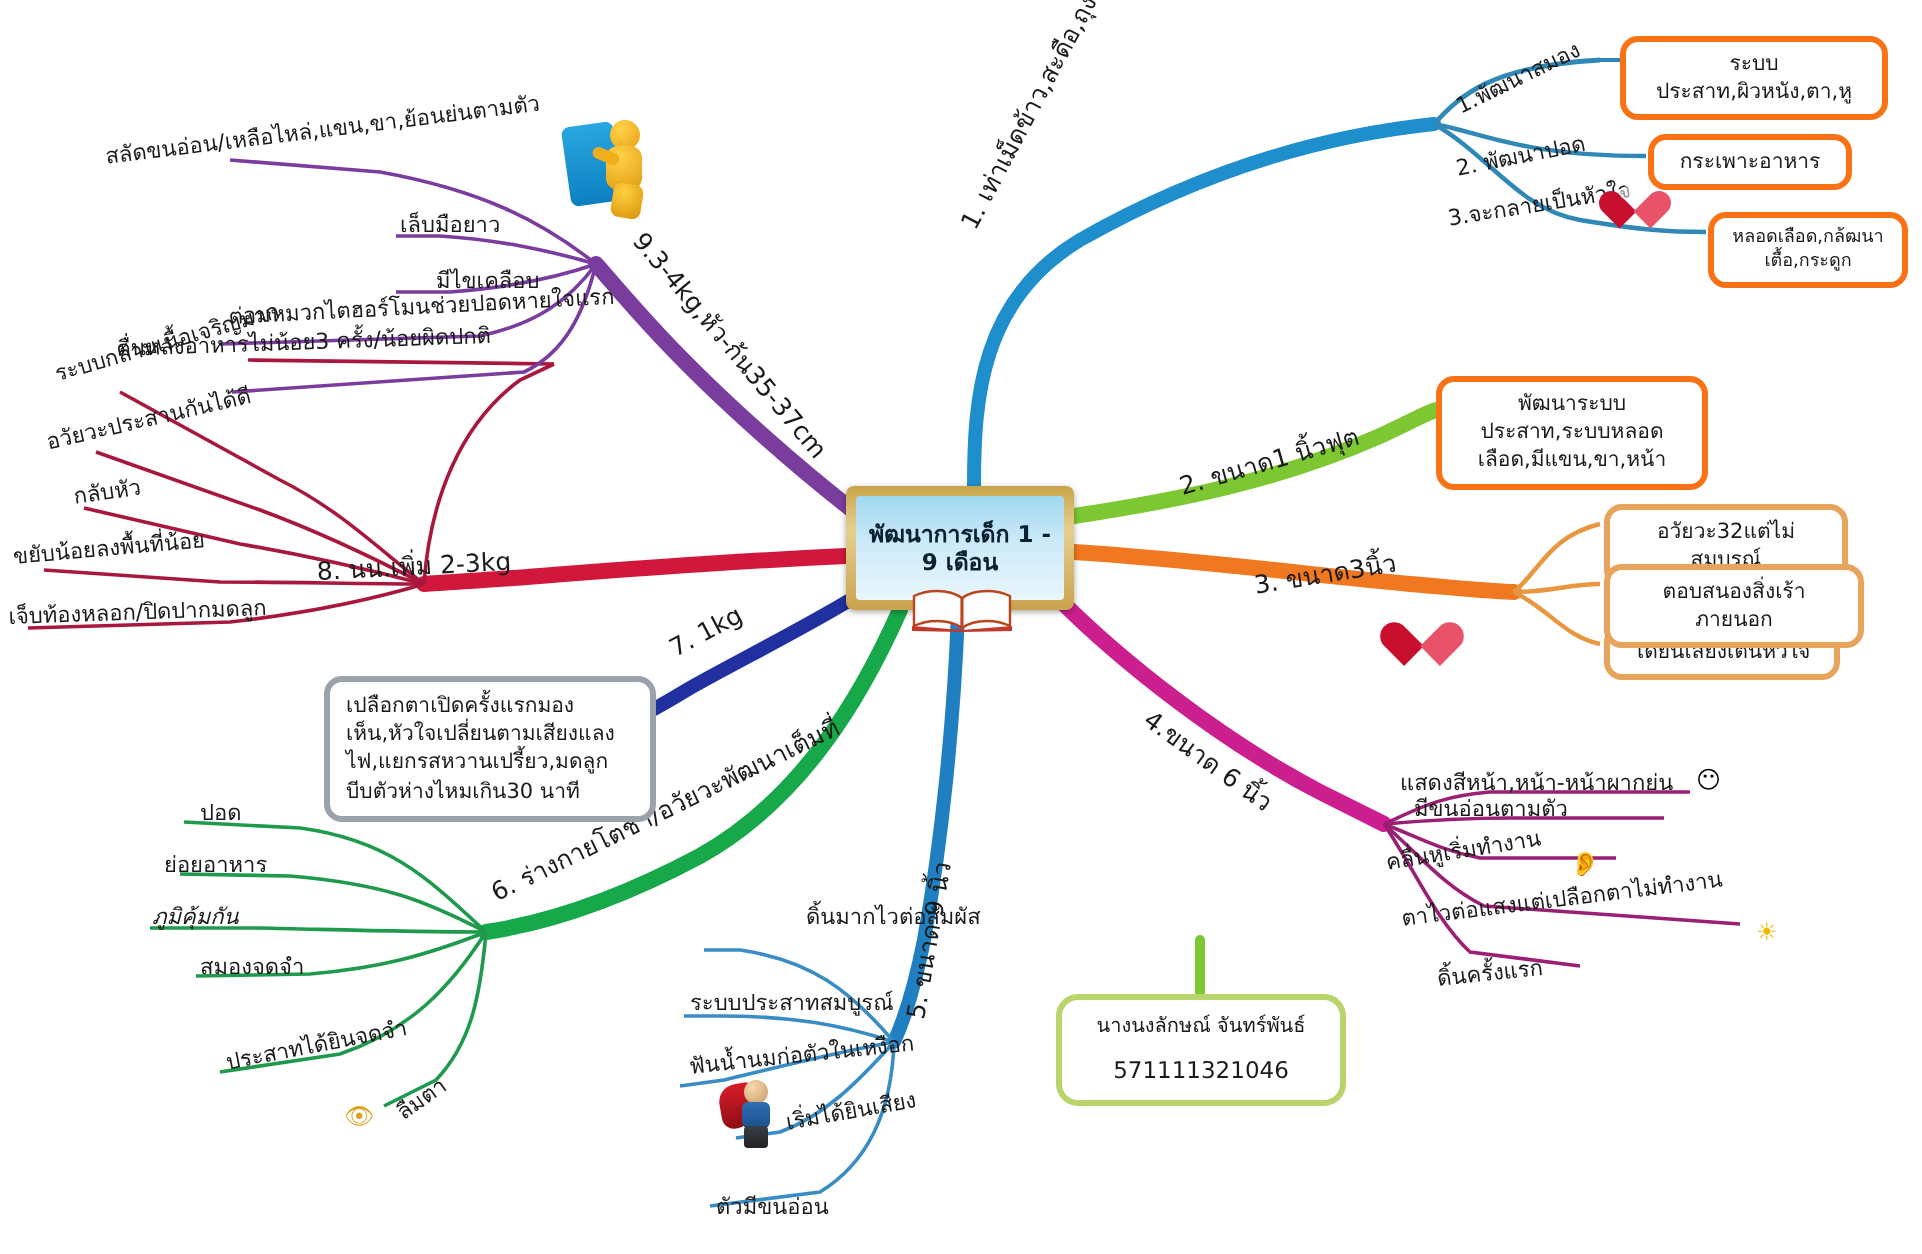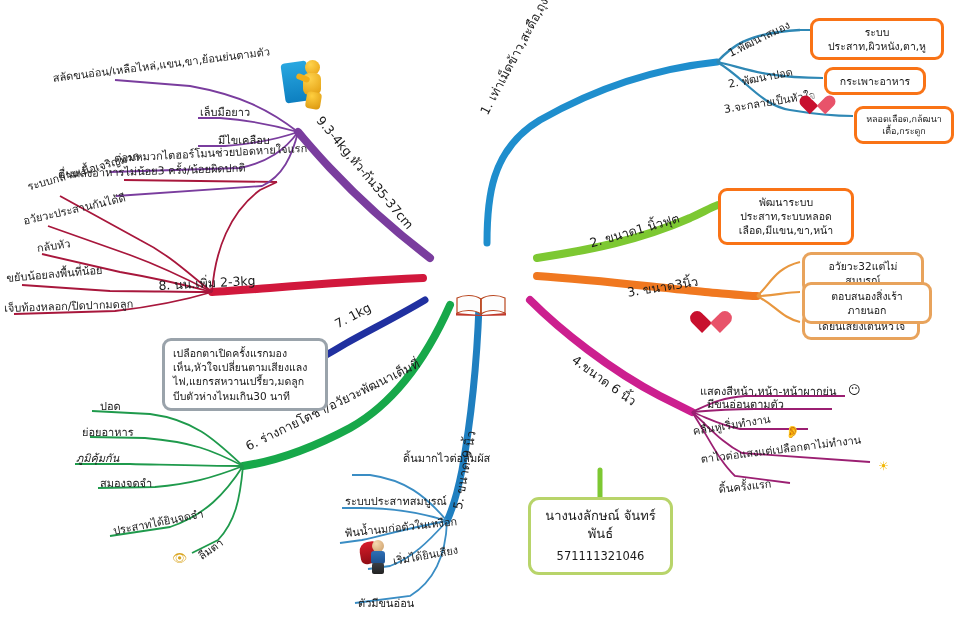--- a/index.html
+++ b/index.html
@@ -109,20 +109,23 @@
     <path d="M430,258 C400,235 360,200 330,168 C315,152 305,140 298,132" fill="none" stroke="#7a3d9e" stroke-width="8" stroke-linecap="round"></path>
     <path d="M298,132 C270,110 240,95 190,86 L115,80" fill="none" stroke="#7a3d9e" stroke-width="1.8"></path>
     <path d="M298,132 C270,124 248,120 220,118 L198,118" fill="none" stroke="#7a3d9e" stroke-width="1.8"></path>
     <path d="M298,132 C275,140 252,144 225,146 L198,146" fill="none" stroke="#7a3d9e" stroke-width="1.8"></path>
     <path d="M298,132 C285,150 268,162 240,168 L110,172" fill="none" stroke="#7a3d9e" stroke-width="1.8"></path>
     <path d="M298,132 C292,156 283,176 262,186 L116,196" fill="none" stroke="#7a3d9e" stroke-width="1.8"></path>
 
     <path d="M600,470 C600,486 600,492 600,498" fill="none" stroke="#7dc832" stroke-width="5" stroke-linecap="round"></path>
   </svg>
 
+  <div id="center">
+    <div id="centerInner">พัฒนาการเด็ก 1 - 9 เดือน</div>
+  </div>
   <svg id="book" viewBox="0 0 52 22">
     <path d="M26,5 C19,0 8,1 2,4 L2,19 C8,16 19,15 26,20 Z" fill="#fdfdfd" stroke="#b9461f" stroke-width="1.2"></path>
     <path d="M26,5 C33,0 44,1 50,4 L50,19 C44,16 33,15 26,20 Z" fill="#fdfdfd" stroke="#b9461f" stroke-width="1.2"></path>
     <path d="M26,5 L26,20" stroke="#b9461f" stroke-width="1.4"></path>
     <path d="M1,19 L26,21 L51,19 L51,21.5 L26,22 L1,21.5 Z" fill="#c0392b"></path>
   </svg>
 
   <div class="lbl b" style="left:477px;top:110px;transform:rotate(-62deg);transform-origin:0 0;">1. เท่าเม็ดข้าว,สะดือ,ถุงน้ำคร่ำห่อหุ้ม,แยกเซลล์</div>
 
   <div class="lbl" style="left:726px;top:48px;transform:rotate(-26deg);transform-origin:0 0;">1.พัฒนาสมอง</div>
@@ -203,17 +206,17 @@
 
   <div class="thinker">
     <div class="pad"></div>
       <div class="head"></div>
       <div class="body"></div>
       <div class="arm"></div>
       <div class="leg"></div>
   </div>
 
   <div class="box greenb" style="left:528px;top:497px;width:145px;padding:7px 6px;border-radius:11px;">
-    <div style="font-size:13px;">นางนงลักษณ์  จันทร์พันธ์</div>
+    <div style="font-size:10px;">นางนงลักษณ์  จันทร์พันธ์</div>
     <div style="font-size:11.5px;margin-top:7px;">571111321046</div>
   </div>
 
 </div>
 
 </body></html>

